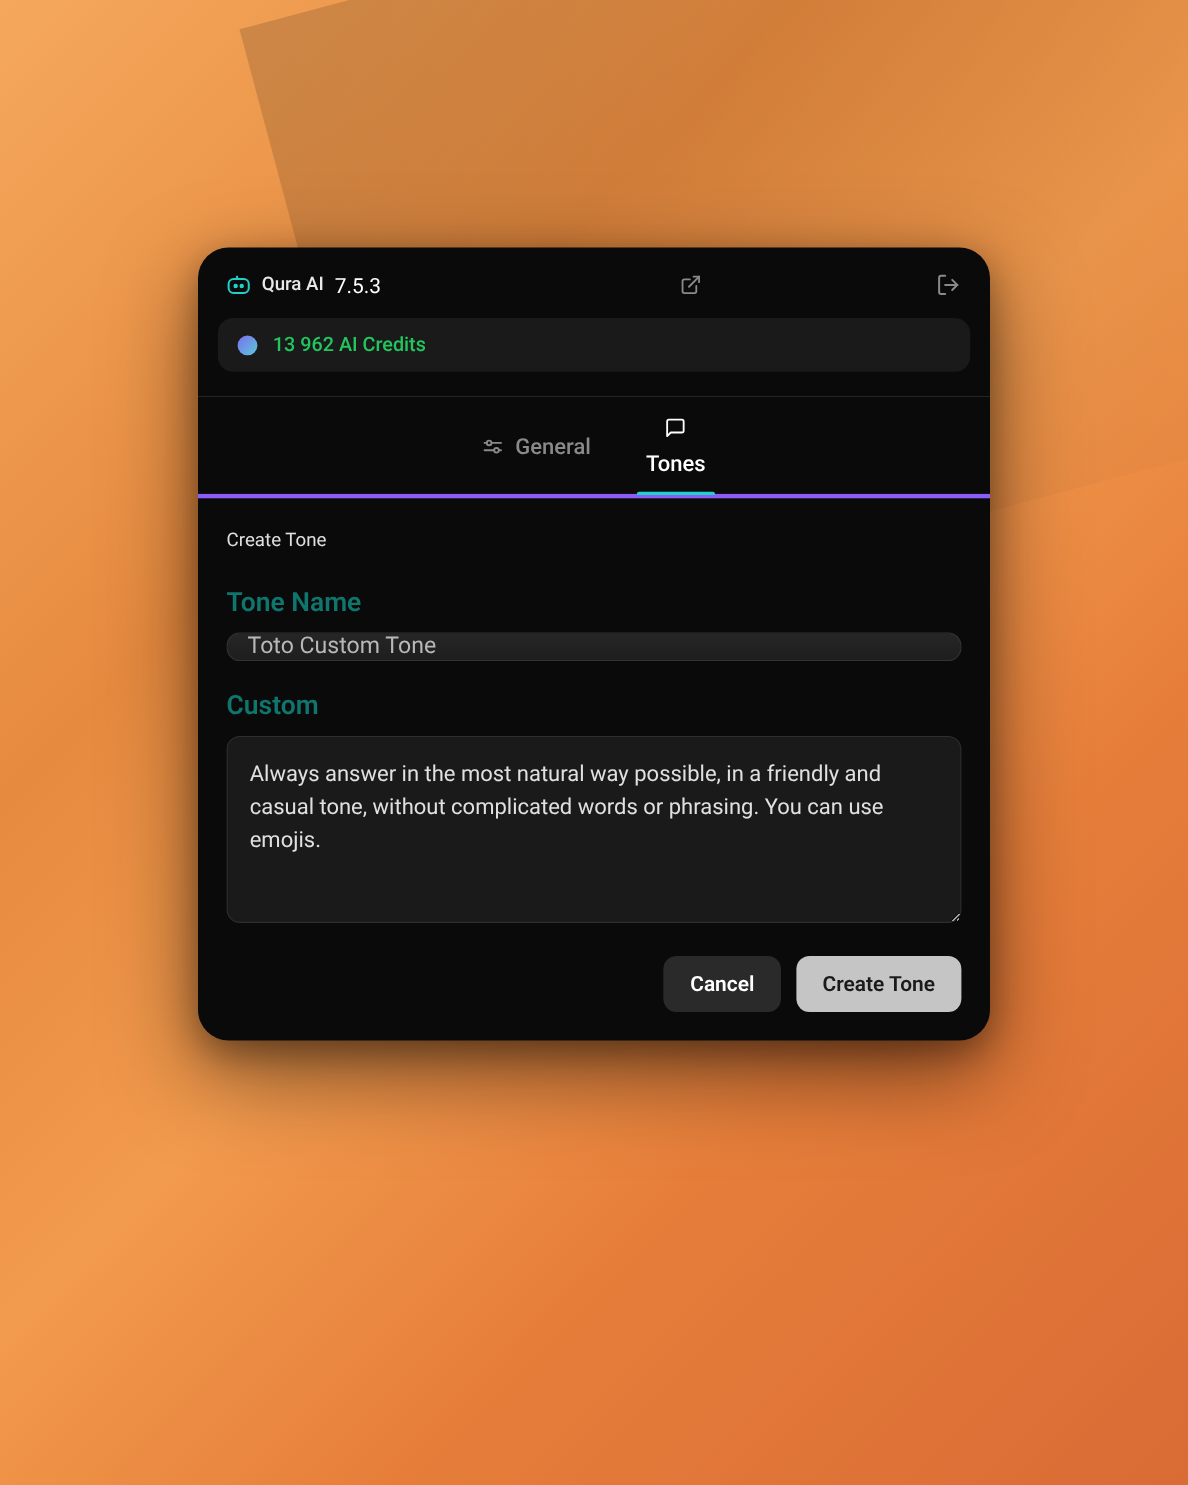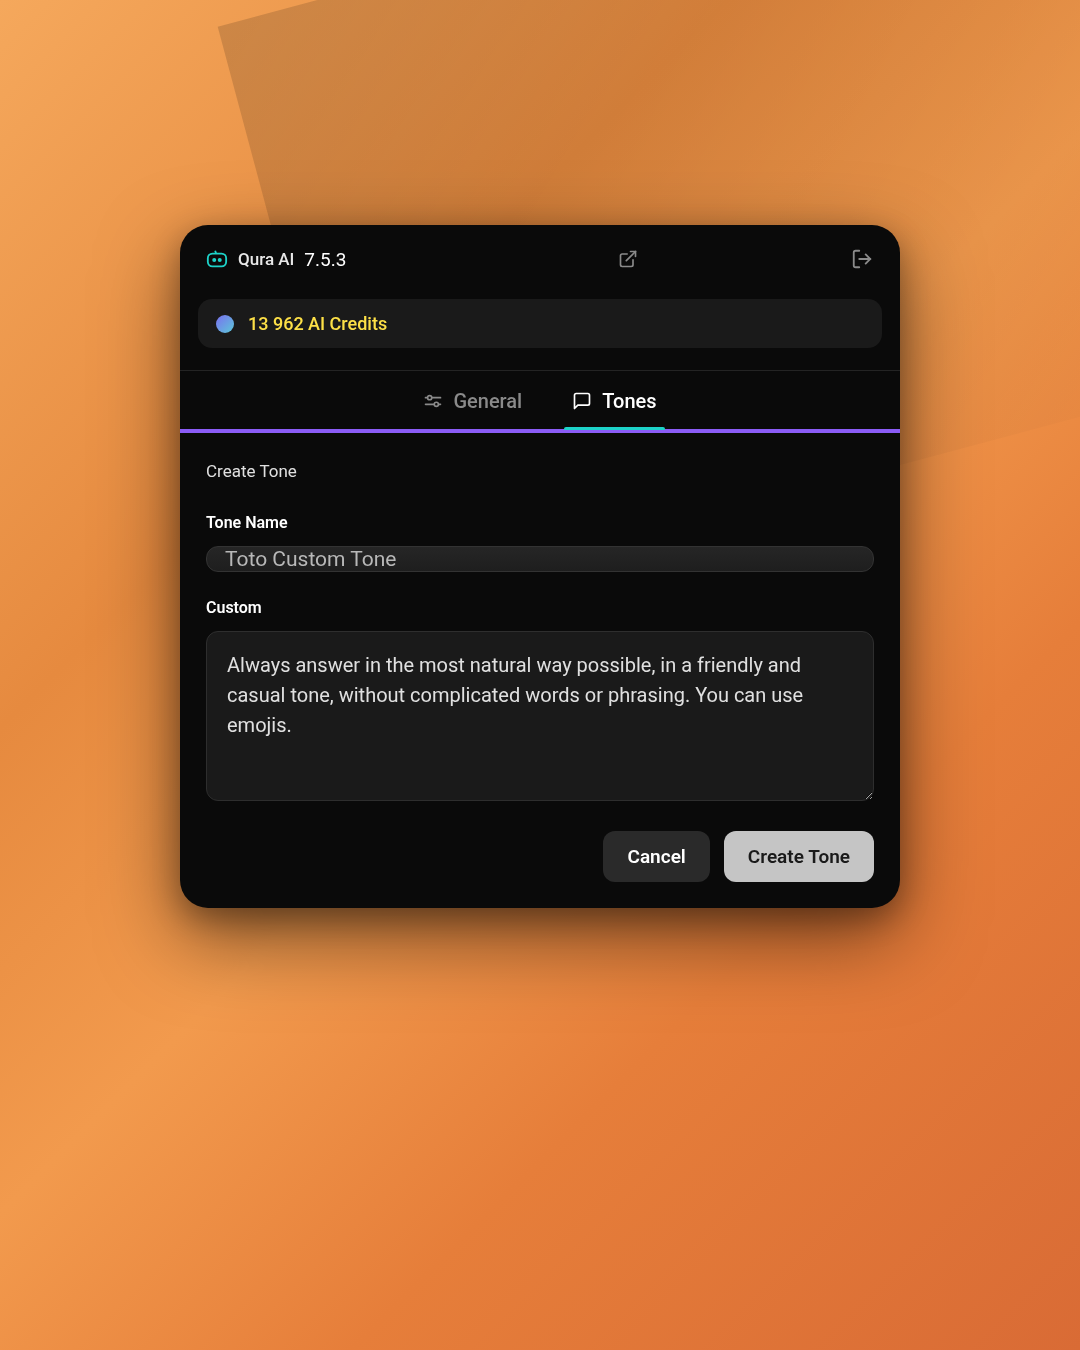--- a/index.html
+++ b/index.html
@@ -35,21 +35,21 @@
       background: #0a0a0a;
       border-radius: 28px;
       box-shadow: 0 30px 80px rgba(0,0,0,0.5), 0 10px 30px rgba(0,0,0,0.3);
       overflow: hidden;
       position: relative;
       z-index: 1;
     }
     .header {
       display: flex;
       align-items: center;
-      padding: 22px 26px 28px 26px;
+      padding: 22px 26px 18px 26px;
     }
     .app-icon {
       width: 22px;
       height: 20px;
       margin-right: 10px;
     }
     .app-name {
       color: #e8e8e8;
       font-size: 17px;
       font-weight: 500;
@@ -84,21 +84,21 @@
       align-items: center;
       gap: 14px;
     }
     .credits-dot {
       width: 18px;
       height: 18px;
       border-radius: 50%;
       background: linear-gradient(135deg, #7b6ff0, #5bc8d8);
     }
     .credits-text {
-      color: #fde047;
+      color: #22c55e;
       font-size: 18px;
       font-weight: 500;
     }
     .divider {
       height: 1px;
       background: #242424;
       margin-top: 22px;
     }
     .tabs {
       display: flex;
@@ -113,20 +113,21 @@
       gap: 10px;
       padding-bottom: 16px;
       cursor: pointer;
       color: #8a8a8a;
       font-size: 20px;
       font-weight: 500;
       position: relative;
     }
     .tab.active {
       color: #ffffff;
+      flex-direction: column;
     }
     .tab.active::after {
       content: "";
       position: absolute;
       bottom: -1px;
       left: -8px;
       right: -8px;
       height: 3px;
       background: #1dd3c9;
       border-radius: 2px 2px 0 0;
@@ -138,22 +139,22 @@
     .content {
       padding: 28px 26px 26px 26px;
     }
     .section-title {
       color: #e0e0e0;
       font-size: 17px;
       font-weight: 400;
       margin-bottom: 32px;
     }
     .field-label {
-      color: #ffffff;
-      font-size: 16px;
+      color: #0f766e;
+      font-size: 24px;
       font-weight: 600;
       margin-bottom: 14px;
     }
     .text-input {
       width: 100%;
       background: linear-gradient(180deg, #262626, #1e1e1e);
       border: 1px solid #333333;
       border-radius: 12px;
       padding: 0 18px;
       color: #b8b8b8;

